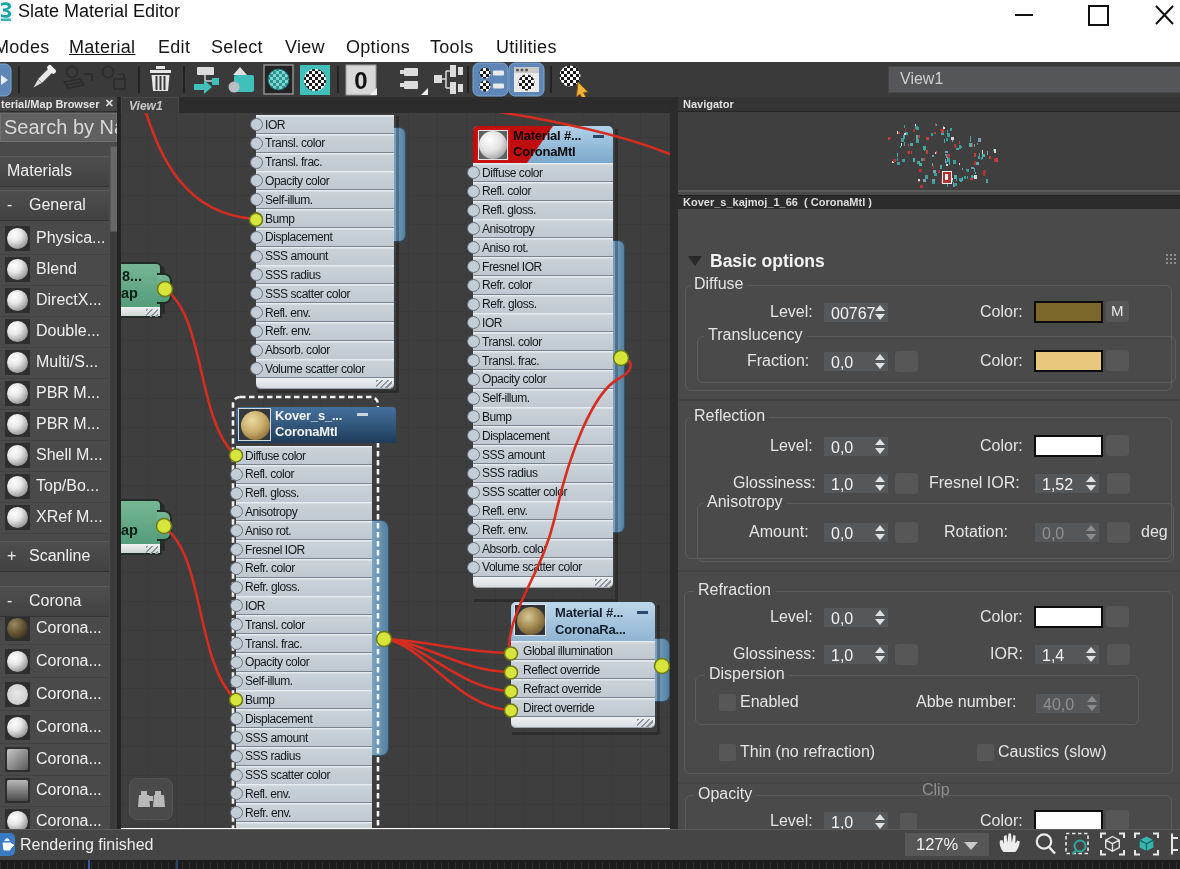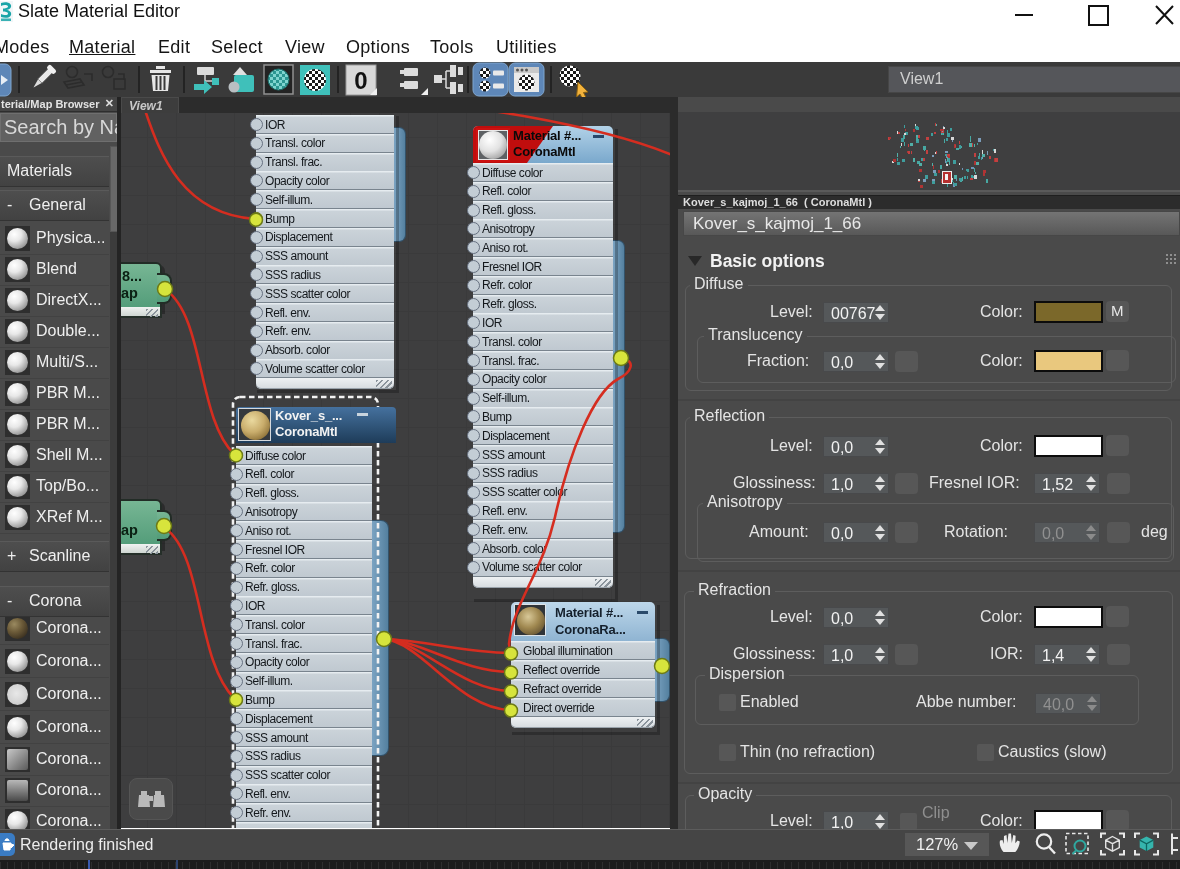--- a/index.html
+++ b/index.html
@@ -677,20 +677,23 @@
           <path d="M 9 16 h 10 l 1 12 h -12 z M 24 16 h 10 l 1 12 h -12 z"></path>
           <rect x="19" y="17" width="4" height="5"></rect>
         </g>
       </svg></div>
 </div>
 <div class="abs" id="rstrip"></div>
 <div class="abs" id="rthumb"></div>
 
 <div class="abs" id="rpdivider"></div>
 <div class="abs" id="rpanel">
+<div class="abs" style="left:0;top:0;width:502px;height:14px;background:#343434;border-bottom:1px solid #252525;">
+      <b style="position:absolute;left:5px;top:1px;font-size:11px;color:#e0e0e0;">Navigator</b>
+    </div>
 <div class="abs" id="navmap" style="left:0;top:15px;width:502px;height:78px;background:#3f3f40;border-bottom:2px solid #5a5a5a;overflow:hidden;">
       <div style="position:absolute;left:229px;top:39px;width:3px;height:2px;background:#b03434;"></div>
       <div style="position:absolute;left:281px;top:34px;width:3px;height:2px;background:#47a8a2;"></div>
       <div style="position:absolute;left:256px;top:20px;width:2px;height:2px;background:#c24040;"></div>
       <div style="position:absolute;left:274px;top:28px;width:1px;height:2px;background:#7b9cba;"></div>
       <div style="position:absolute;left:260px;top:58px;width:2px;height:3px;background:#b03434;"></div>
       <div style="position:absolute;left:275px;top:72px;width:2px;height:3px;background:#6f96b8;"></div>
       <div style="position:absolute;left:273px;top:25px;width:3px;height:3px;background:#d8d8d8;"></div>
       <div style="position:absolute;left:296px;top:63px;width:3px;height:4px;background:#d8d8d8;"></div>
       <div style="position:absolute;left:297px;top:60px;width:1px;height:2px;background:#52b0a8;"></div>
@@ -834,23 +837,20 @@
       <div style="position:absolute;left:267px;top:39px;width:3px;height:2px;background:#7b9cba;"></div>
       <div style="position:absolute;left:257px;top:11px;width:1px;height:3px;background:#c24040;"></div>
       <div style="position:absolute;left:256px;top:61px;width:3px;height:3px;background:#3f9d9d;"></div>
       <div style="position:absolute;left:289px;top:64px;width:1px;height:3px;background:#3f9d9d;"></div>
       <div style="position:absolute;left:264px;top:59px;width:8px;height:11px;background:#b52f2f;border:1px solid #eee;"></div>
       <div style="position:absolute;left:267px;top:62px;width:3px;height:6px;background:#f2f2f2;"></div>
     </div>
 <div class="abs" style="left:0;top:98px;width:502px;height:13px;background:#2c2c2c;border-top:1px solid #1f1f1f;">
       <b style="position:absolute;left:5px;top:0px;font-size:11px;color:#dedede;">Kover_s_kajmoj_1_66&nbsp; ( CoronaMtl )</b>
     </div>
-<div class="abs" style="left:5px;top:114px;width:497px;height:25px;background:linear-gradient(#747474,#585858);border:1px solid #474747;box-sizing:border-box;">
-      <span style="position:absolute;left:9px;top:2px;font-size:17px;color:#e8e8e8;">Kover_s_kajmoj_1_66</span>
-    </div>
 <div class="abs" style="left:10px;top:159px;width:0;height:0;border-left:7px solid transparent;border-right:7px solid transparent;border-top:10px solid #282828;"></div>
 <b class="abs" style="left:32px;top:154px;font-size:17.5px;color:#f2f2f2;">Basic options</b>
 <div class="abs" style="left:0;top:302px;width:502px;height:2px;background:#434343;"></div>
 <div class="abs" style="left:0;top:473px;width:502px;height:2px;background:#434343;"></div>
 <div class="abs" style="left:0;top:685px;width:502px;height:2px;background:#434343;"></div>
 <svg class="abs" style="left:488px;top:157px" width="12" height="12">
       <rect x="0" y="0" width="2" height="2" fill="#8f8f8f"></rect>
       <rect x="4" y="0" width="2" height="2" fill="#8f8f8f"></rect>
       <rect x="8" y="0" width="2" height="2" fill="#8f8f8f"></rect>
       <rect x="0" y="4" width="2" height="2" fill="#8f8f8f"></rect>
@@ -968,21 +968,21 @@
 <div class="rlabel" style="left:320px;top:646px;">Caustics (slow)</div>
 <div class="gbox" style="left:7px;top:698px;width:485px;height:60px;"></div>
 <div class="gboxlbl" style="left:16px;top:688px;">Opacity</div>
 <div class="rlabel" style="left:92px;top:715px;">Level:</div>
 <div class="spin" style="left:145px;top:714px;width:66px;">
       <span>1,0</span>
       <i class="ar"></i>
       <i class="ar2"></i>
     </div>
 <div class="cbox" style="left:222px;top:716px;"></div>
-<div class="rlabel dim" style="left:244px;top:707px;">Clip</div>
+<div class="rlabel dim" style="left:244px;top:684px;">Clip</div>
 <div class="rlabel" style="left:302px;top:715px;">Color:</div>
 <div class="swatch" style="left:356px;top:713px;background:#ffffff;"></div>
 <div class="mapbtn" style="left:428px;top:713px;"></div>
 </div>
 
 <div class="abs" id="statusbar"></div>
 <div class="abs" id="bstrip"></div>
 <div class="abs" style="left:0px;top:833px;width:15px;height:23px;background:#3a7cc4;border-radius:0 5px 5px 0;">
 <svg width="15" height="23">
       <path d="M 3 10 h 8 l -1 7 h -6 z M 11 11 l 3 1 l -3 3 z M 5 8 c 0 -3 4 -3 4 0" stroke="#fff" stroke-width="1" fill="#fff"></path>

